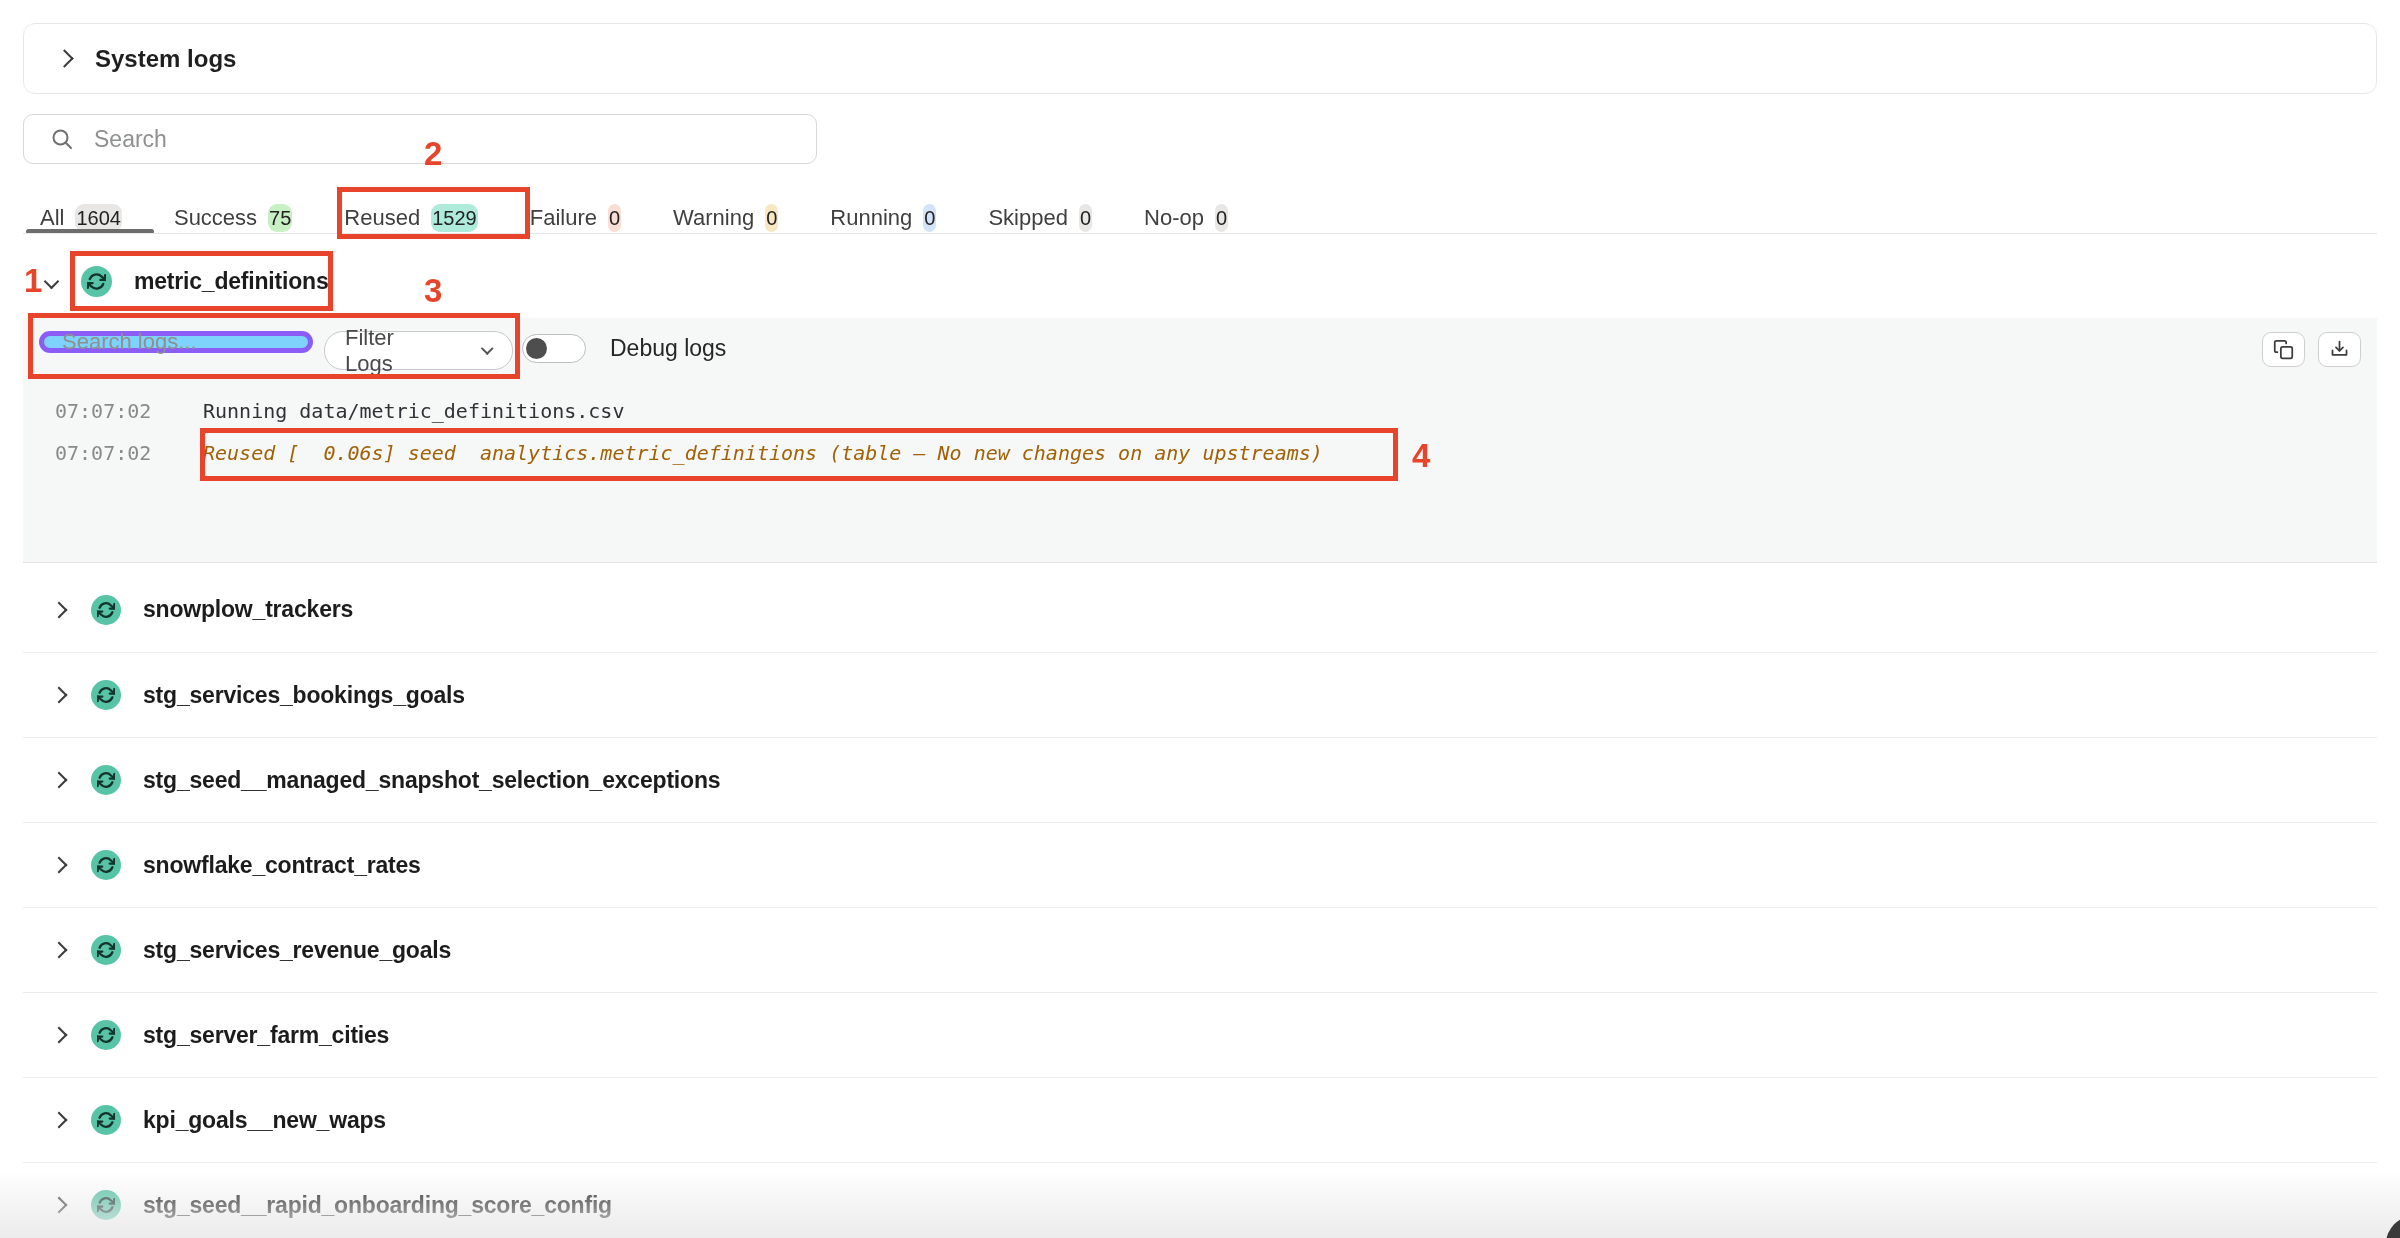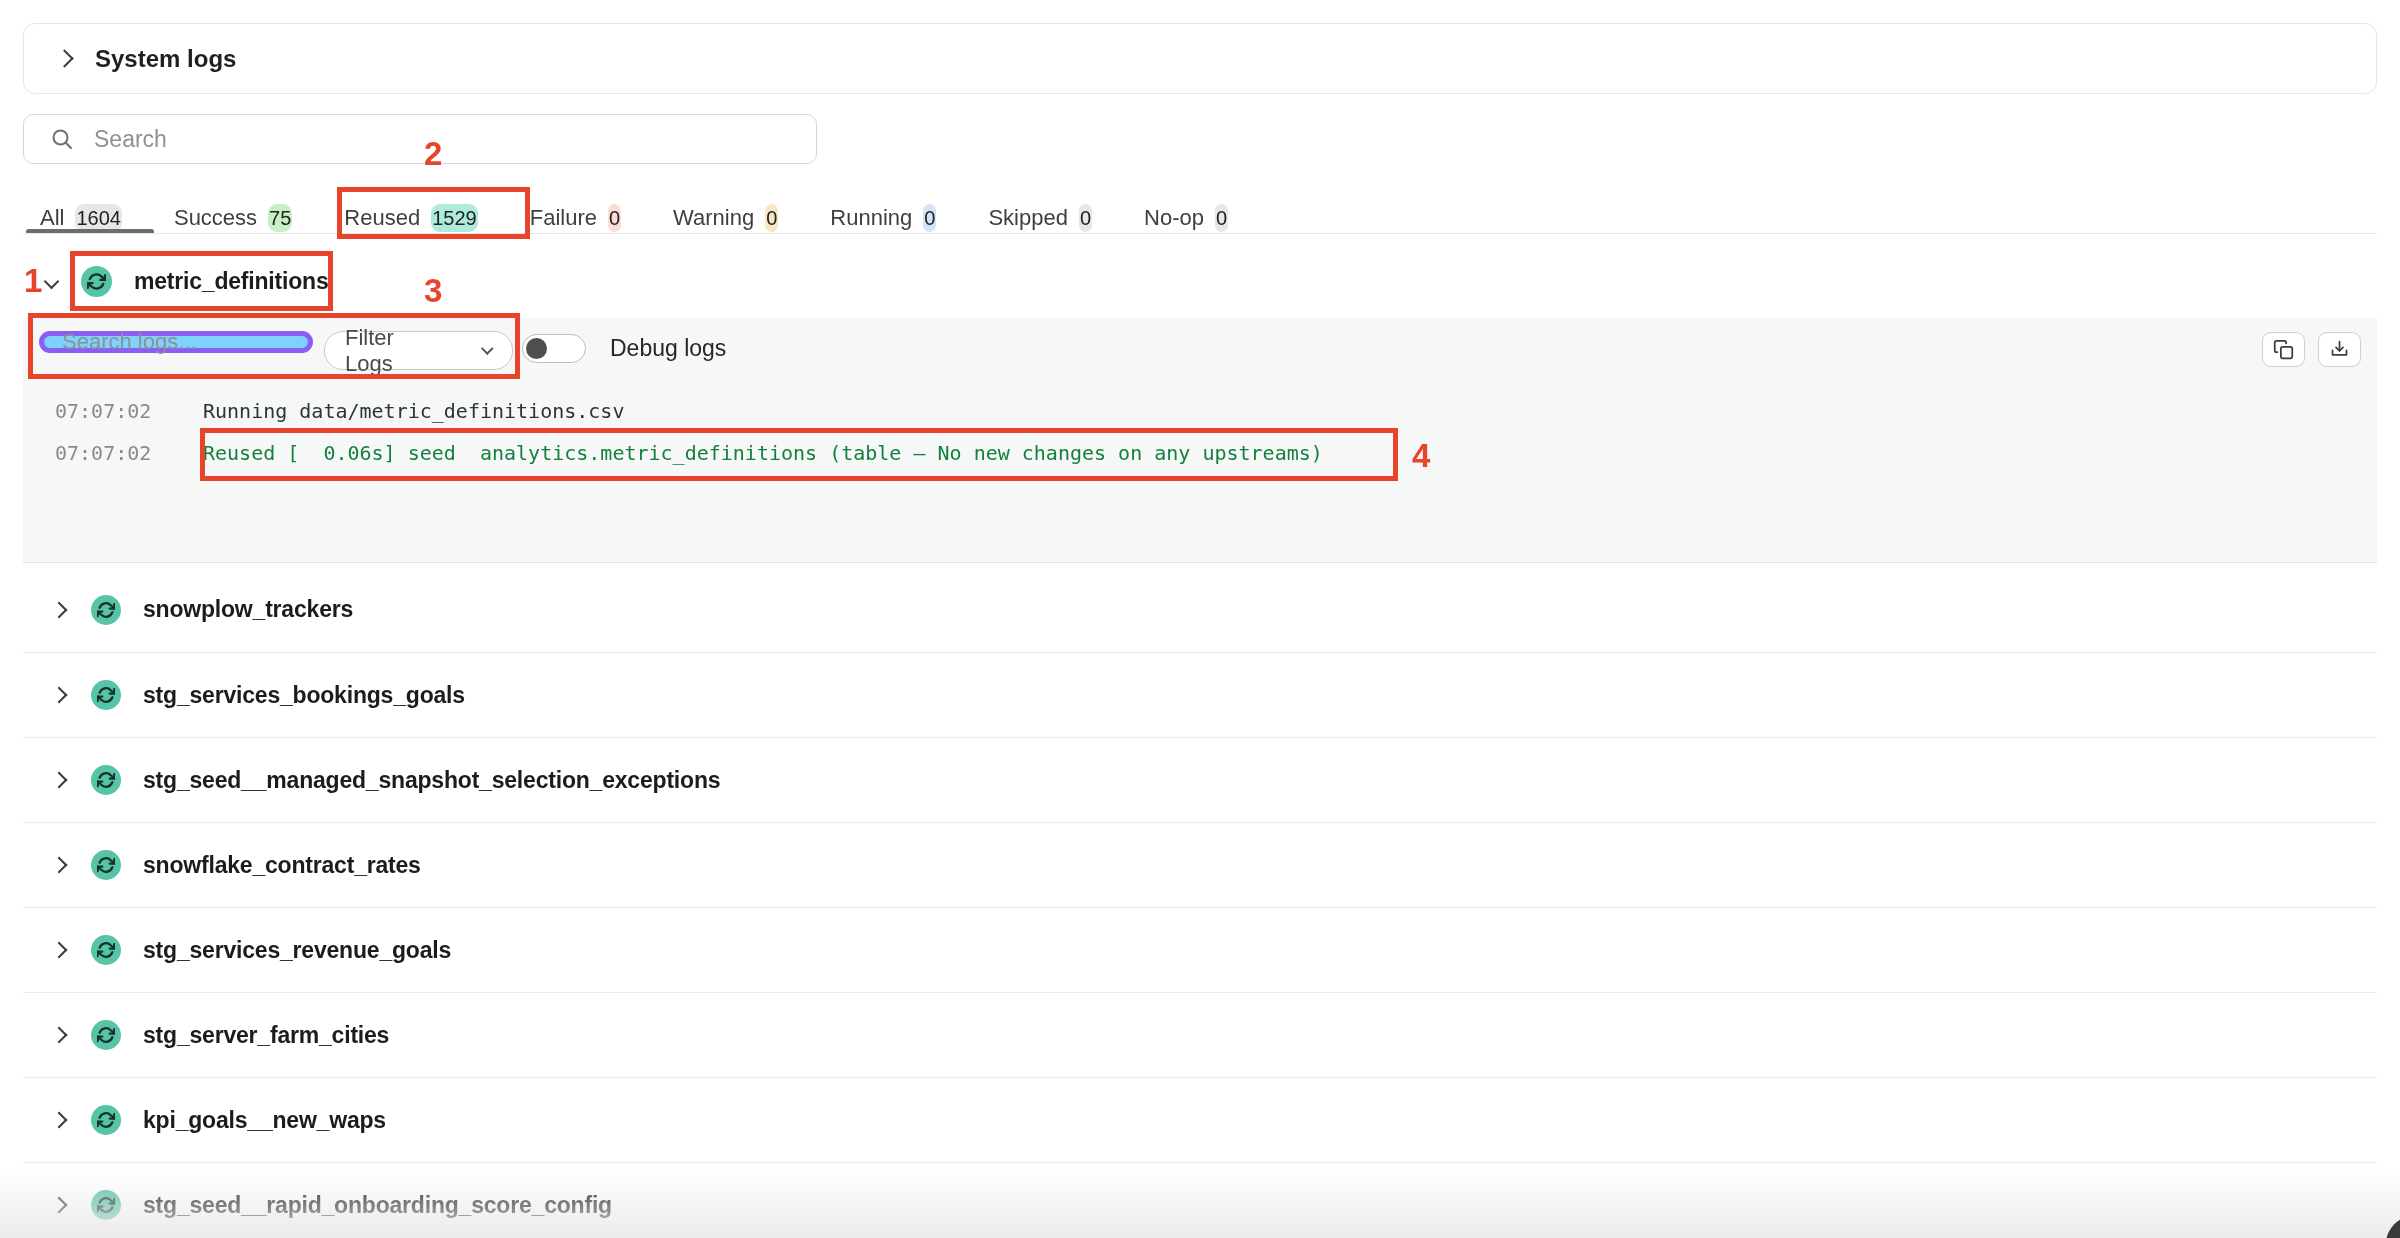--- a/index.html
+++ b/index.html
@@ -100,21 +100,21 @@
   .icon-btn {
     width:43px; height:35px; background:#fff; border:1px solid #cfcfcf; border-radius:9px;
     display:flex; align-items:center; justify-content:center; cursor:pointer;
   }
   .copy-btn { left:2262px; top:332px; }
   .dl-btn   { left:2318px; top:332px; }
 
   .log-line { height:24px; display:flex; font-family:"DejaVu Sans Mono", monospace; font-size:20px; }
   .log-time { width:92px; margin-left:55px; color:#8a8a8a; flex:0 0 auto; }
   .log-msg  { margin-left:56px; color:#2f3336; white-space:pre; }
-  .log-msg.reused { color:#15803d; }
+  .log-msg.reused { color:#a16207;font-style:italic; }
   .log-line-1 { left:0; top:399px; }
   .log-line-2 { left:0; top:441px; }
 
   
   .rows { left:23px; top:567px; width:2354px; }
   .list-row { height:85px; display:flex; align-items:center; }
   .list-row + .list-row { border-top:1px solid #ececec; }
   .list-row .chev { margin-left:30px; width:12px; height:12px; border-width:2px; border-color:#3c3c3c; }
   .list-row .node-icon { margin-left:26px; width:30px; height:30px; }
 

